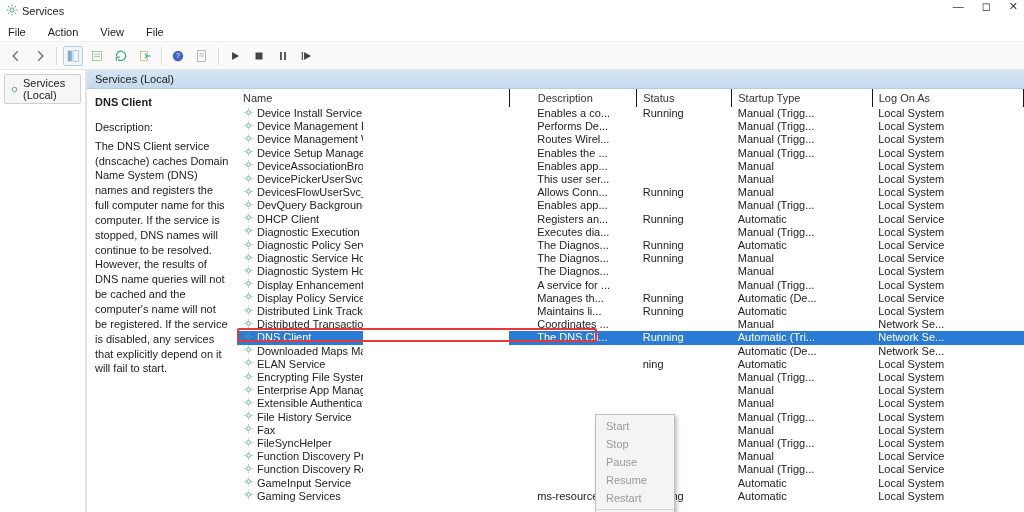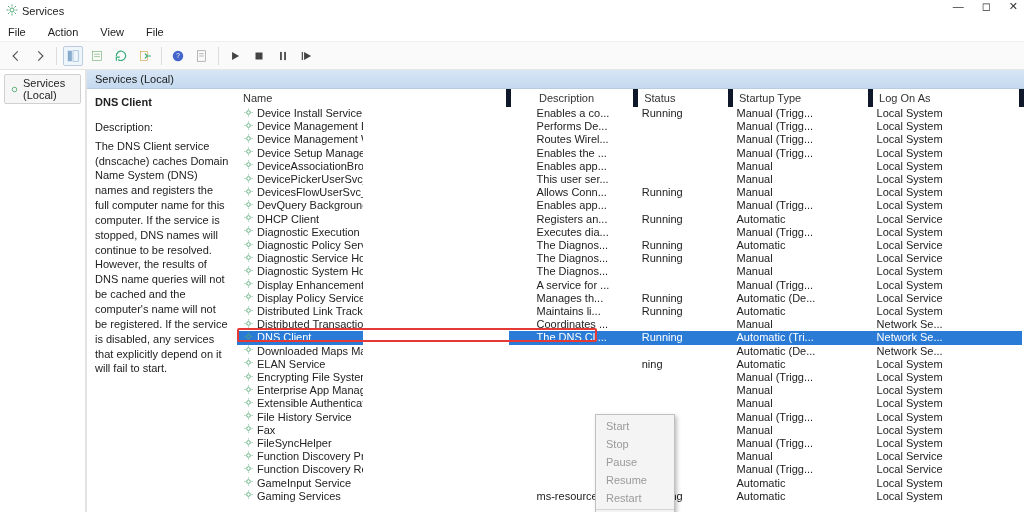--- a/index.html
+++ b/index.html
@@ -19,21 +19,21 @@
   .navtab { margin:2px 4px; padding:2px 4px; border:1px solid #d0d0d0; border-radius:2px; background:#f6f6f6; display:flex; gap:3px; align-items:center;}
   .content { flex:1; display:flex; flex-direction:column; border-left:1px solid #e3e3e3; }
   .content-header { background:linear-gradient(#d7e6f5,#c4d9ef); padding:3px 8px; color:#1a1a1a; border-bottom:1px solid #b9cde2;}
   .content-body { flex:1; display:flex; overflow:hidden;}
   .desc-pane { width:150px; padding:6px 8px; color:#222; line-height:1.35;}
   .desc-pane h4 { font-weight:600; margin-bottom:10px;}
   .desc-pane .lbl { margin-top:10px;}
   .desc-pane .para { margin-top:4px;}
   .grid { flex:1; position:relative; overflow:hidden;}
   table { border-collapse:collapse; width:100%; }
-  th { text-align:left; font-weight:400; color:#333; padding:3px 6px; border-right:5px solid #0f172a; background:#fff; position:sticky; top:0;}
+  th { text-align:left; font-weight:400; color:#333; padding:3px 6px; border-right:1px solid #0f172a; background:#fff; position:sticky; top:0;}
   td { padding:0 6px; height:13.2px; line-height:13.2px; white-space:nowrap; overflow:hidden; text-overflow:ellipsis; color:#222;}
   td.name { display:flex; align-items:center; gap:3px;}
   tr.sel td { background:#2a7bd6; color:#fff;}
   .col-name{width:126px;max-width:126px;}
   .col-desc{width:59px;max-width:59px;padding-left:28px;}
   .col-status{width:44px;max-width:44px;}
   .col-start{width:65px;max-width:65px;}
   .col-logon{width:70px;max-width:70px;}
   .highlight-box { position:absolute; border:2px solid #e53935; pointer-events:none; border-radius:2px;}
   .ctxmenu { position:absolute; left:358px; top:325px; width:80px; background:#f4f4f4; border:1px solid #bfbfbf; box-shadow:2px 2px 4px rgba(0,0,0,.25); padding:2px 0; z-index:10;}

